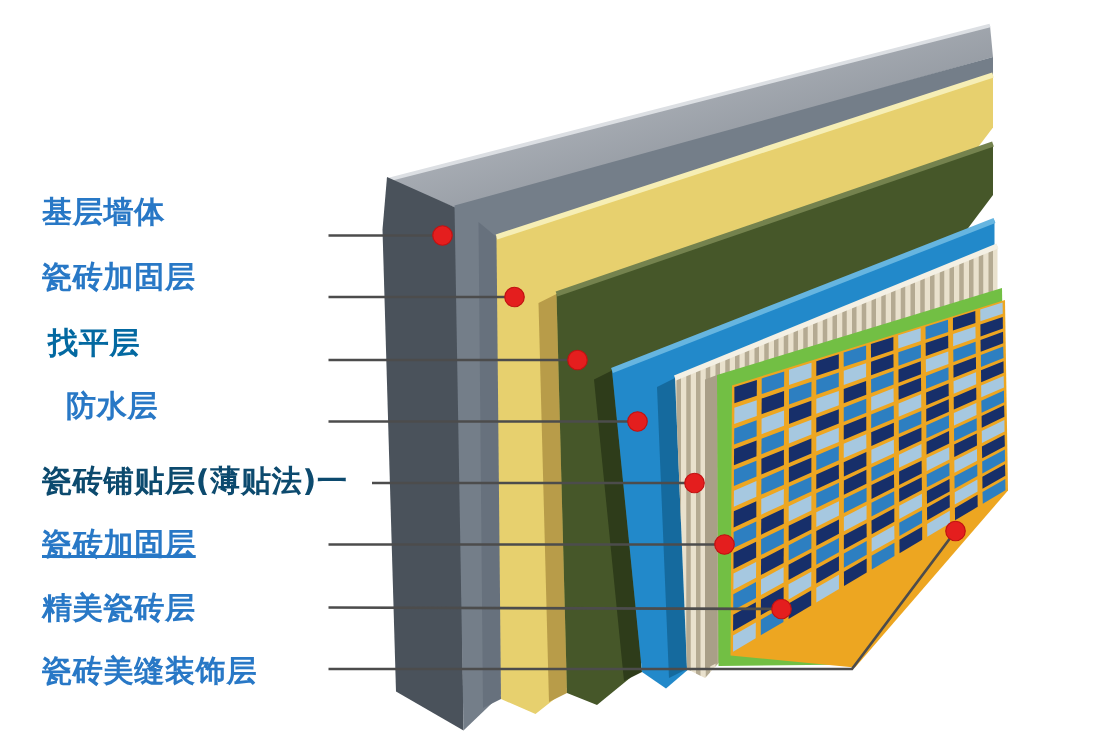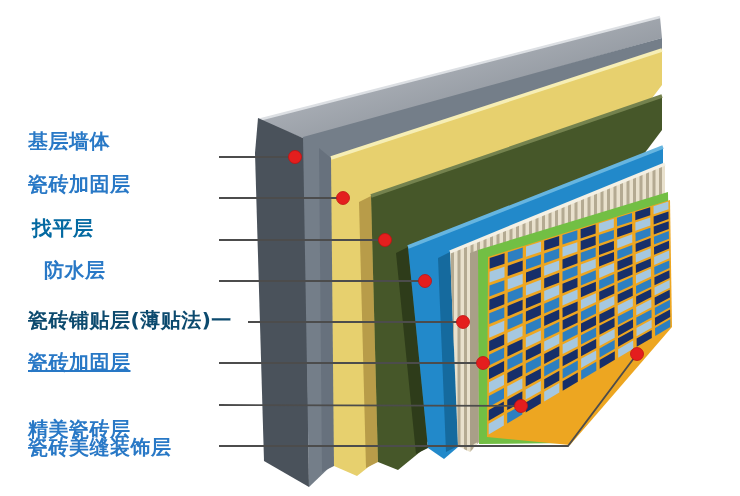--- a/index.html
+++ b/index.html
@@ -231,16 +231,16 @@
       <circle cx="521" cy="406" r="6.5" fill="#e41e1e" stroke="#c01212" stroke-width="0.8"></circle>
       <circle cx="637" cy="354" r="6.5" fill="#e41e1e" stroke="#c01212" stroke-width="0.8"></circle>
     </svg>
   <div id="labels">
       <div class="layer-label" style="left: 28px; top: 128px; color: rgb(40, 120, 198);">基层墙体</div>
       <div class="layer-label" style="left: 28px; top: 171px; color: rgb(40, 120, 198);">瓷砖加固层</div>
       <div class="layer-label" style="left: 32px; top: 215px; color: #0369a1;">找平层</div>
       <div class="layer-label" style="left: 44px; top: 257px; color: rgb(40, 120, 198);">防水层</div>
       <div class="layer-label" style="left: 28px; top: 307px; color: #0c4a6e;">瓷砖铺贴层(薄贴法)一</div>
       <div class="layer-label" style="left: 28px; top: 349px; color: rgb(40, 120, 198); text-decoration: underline;">瓷砖加固层</div>
-      <div class="layer-label" style="left: 28px; top: 392px; color: rgb(40, 120, 198); margin-top: 24px;">精美瓷砖层</div>
+      <div class="layer-label" style="left: 28px; top: 392px; color: rgb(40, 120, 198);">精美瓷砖层</div>
       <div class="layer-label" style="left: 28px; top: 434px; color: rgb(40, 120, 198);">瓷砖美缝装饰层</div>
     </div>
 </div>
 
 </body></html>

